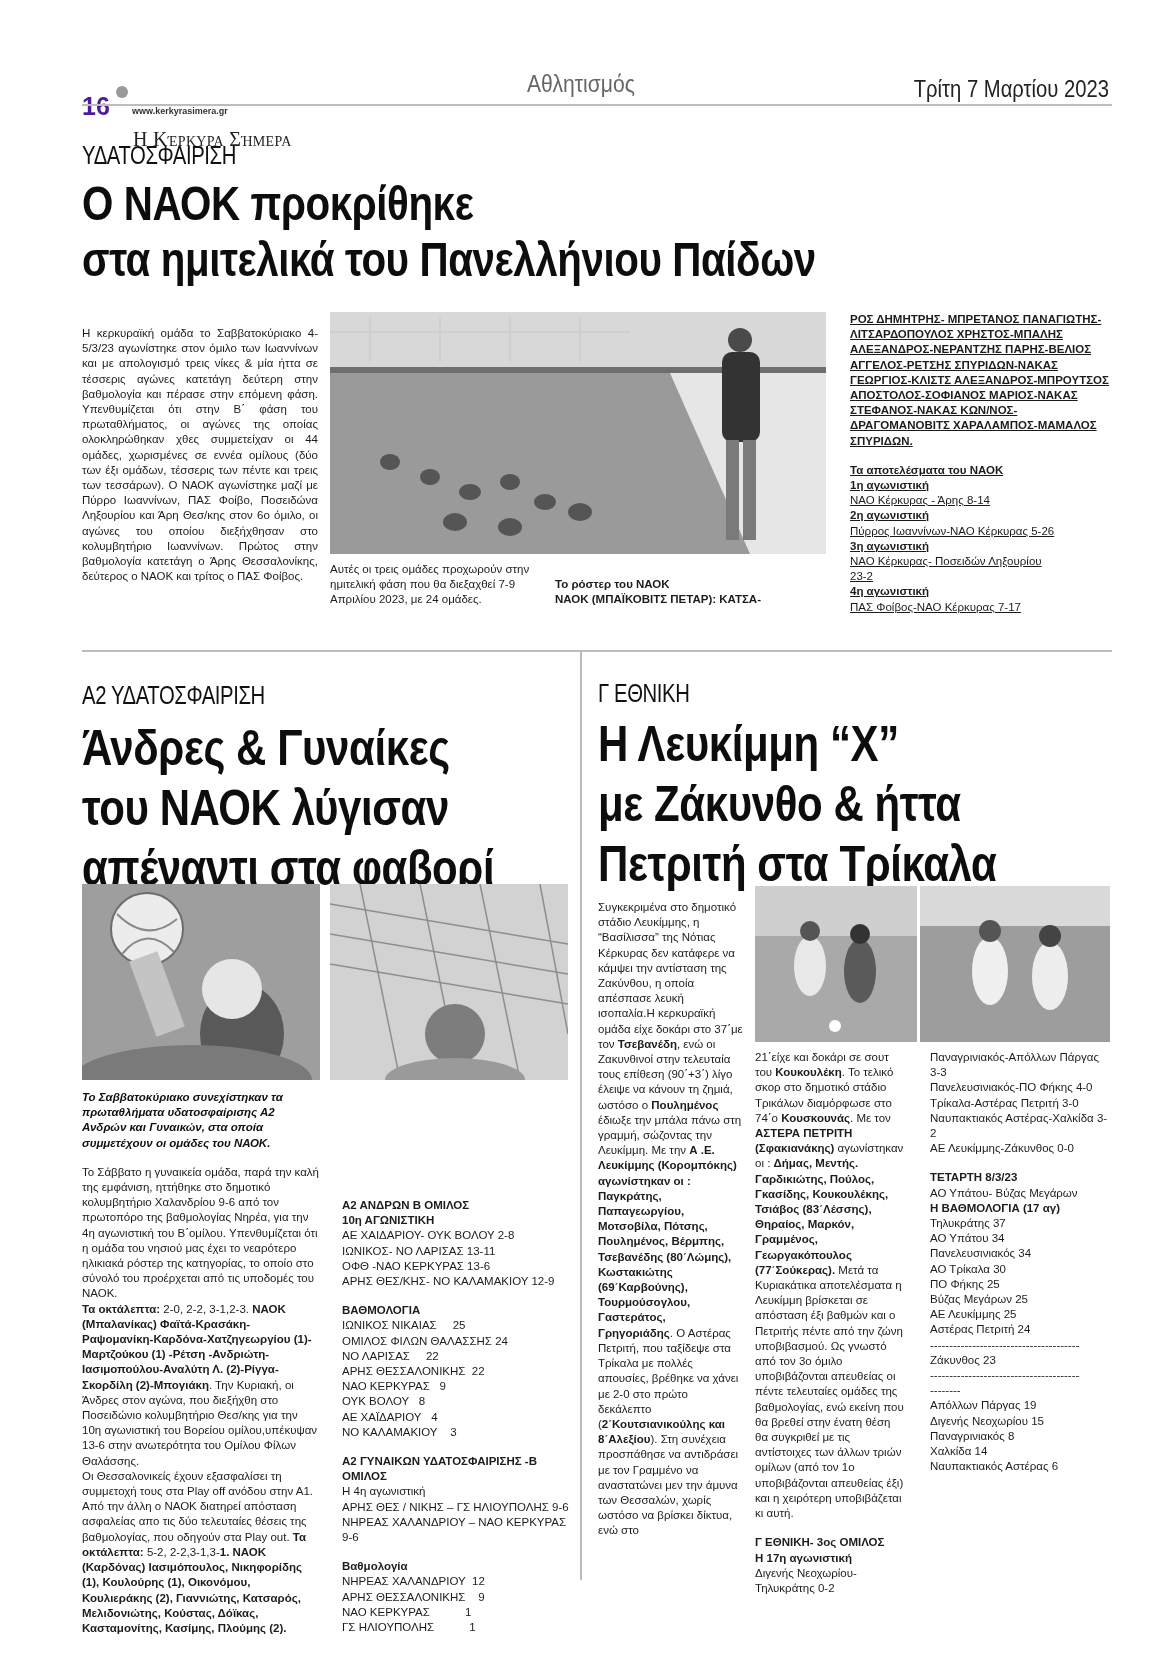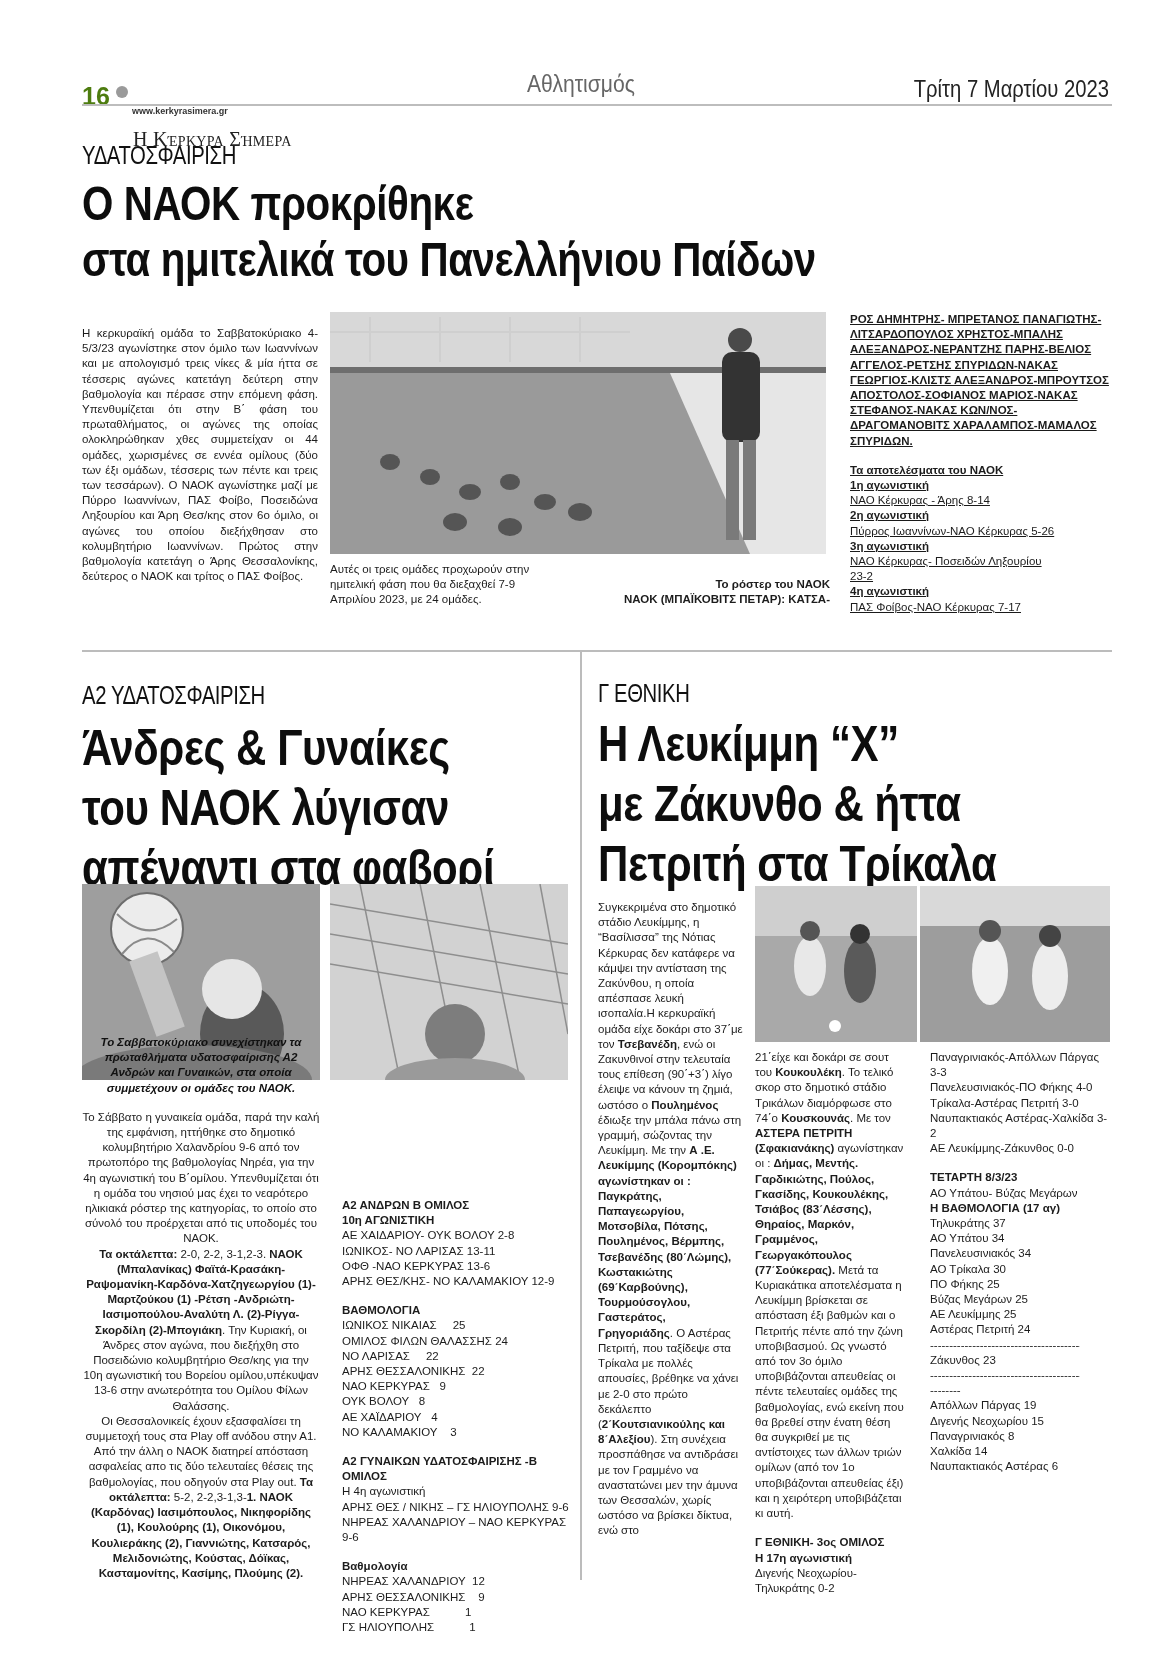--- a/index.html
+++ b/index.html
@@ -1,21 +1,21 @@
 <!DOCTYPE html>
 <html><head>
 <meta charset="utf-8">
 <style>
   * { box-sizing: border-box; margin: 0; padding: 0; }
   html, body { width: 1169px; height: 1654px; background: #ffffff; overflow: hidden; }
   body { position: relative; font-family: "Liberation Sans", sans-serif; color: #1a1a1a; }
   .abs { position: absolute; }
 
   
-  .pg-num { left: 82px; top: 82px; font: bold 25px "Liberation Sans", sans-serif; color: #4d7c0f; }
+  .pg-num { left: 82px; top: 92px; font: bold 25px "Liberation Sans", sans-serif; color: #4c1d95; }
   .pg-dot { left: 116px; top: 86px; width: 12px; height: 12px; border-radius: 50%; background: #9a9a9a; }
   .pg-paper { left: 133px; top: 80px; font: 20px "Liberation Serif", serif; letter-spacing: 0.3px; color: #222; font-variant: small-caps; margin-top: 48px; }
   .pg-url { left: 132px; top: 106px; font: bold 9px "Liberation Sans", sans-serif; color: #333; text-align: right; }
   .pg-section { left: 527px; top: 70px; font: 24px "Liberation Sans", sans-serif; color: #666; transform: scaleX(0.88); transform-origin: left; }
   .pg-date { right: 60px; top: 76px; font: 23px "Liberation Sans", sans-serif; color: #222; transform: scaleX(0.88); transform-origin: right; }
   .hdr-rule { left: 82px; top: 104px; width: 1030px; height: 2px; background: #bdbdbd; }
 
   
   .kicker { font: 26px "Liberation Sans", sans-serif; color: #111; transform: scaleX(0.78); transform-origin: left; white-space: nowrap; letter-spacing: -0.5px; }
   .headline { font: bold 48px "Liberation Sans", sans-serif; color: #0d0d0d; line-height: 56px; transform: scaleX(0.84); transform-origin: left top; white-space: nowrap; letter-spacing: -0.5px; }
@@ -81,21 +81,21 @@
       <line x1="0" y1="20" x2="300" y2="20"></line>
       <line x1="40" y1="5" x2="40" y2="50"></line>
         <line x1="110" y1="5" x2="110" y2="50"></line>
       <line x1="180" y1="5" x2="180" y2="50"></line>
         <line x1="250" y1="5" x2="250" y2="50"></line>
     </g>
   </svg>
 </div>
 <div class="abs body-txt" style="left:330px; top:562px; width:230px;">Αυτές οι τρεις ομάδες προχωρούν στην ημιτελική φάση  που θα διεξαχθεί 7-9 Απριλίου 2023, με 24 ομάδες.</div>
 
-<div class="abs body-txt b" style="left:585px; top:577px; width:245px;text-align:right;">
+<div class="abs body-txt b" style="left:555px; top:577px; width:245px;">
   <div>Το ρόστερ του ΝΑΟΚ</div>
   <div>ΝΑΟΚ (ΜΠΑΪΚΟΒΙΤΣ ΠΕΤΑΡ): ΚΑΤΣΑ-</div>
 </div>
 
 <div class="abs" style="left:850px; top:312px; width:260px;text-decoration:underline;">
   <div class="body-txt b">ΡΟΣ ΔΗΜΗΤΡΗΣ- ΜΠΡΕΤΑΝΟΣ ΠΑΝΑΓΙΩΤΗΣ-ΛΙΤΣΑΡΔΟΠΟΥΛΟΣ ΧΡΗΣΤΟΣ-ΜΠΑΛΗΣ ΑΛΕΞΑΝΔΡΟΣ-ΝΕΡΑΝΤΖΗΣ ΠΑΡΗΣ-ΒΕΛΙΟΣ ΑΓΓΕΛΟΣ-ΡΕΤΣΗΣ ΣΠΥΡΙΔΩΝ-ΝΑΚΑΣ ΓΕΩΡΓΙΟΣ-ΚΛΙΣΤΣ ΑΛΕΞΑΝΔΡΟΣ-ΜΠΡΟΥΤΣΟΣ ΑΠΟΣΤΟΛΟΣ-ΣΟΦΙΑΝΟΣ ΜΑΡΙΟΣ-ΝΑΚΑΣ ΣΤΕΦΑΝΟΣ-ΝΑΚΑΣ ΚΩΝ/ΝΟΣ-ΔΡΑΓΟΜΑΝΟΒΙΤΣ ΧΑΡΑΛΑΜΠΟΣ-ΜΑΜΑΛΟΣ ΣΠΥΡΙΔΩΝ.</div>
   <div class="gap"></div>
   <div class="body-txt b">Τα αποτελέσματα του ΝΑΟΚ</div>
   <div>
     <div class="body-txt b">1η αγωνιστική</div>
@@ -140,21 +140,21 @@
         <line x1="30" y1="0" x2="70" y2="196"></line>
       <line x1="90" y1="0" x2="130" y2="196"></line>
         <line x1="150" y1="0" x2="190" y2="196"></line>
       <line x1="210" y1="0" x2="238" y2="150"></line>
     </g>
     <circle cx="125" cy="150" r="30" fill="#7d7d7d"></circle>
     <ellipse cx="125" cy="196" rx="70" ry="22" fill="#9a9a9a"></ellipse>
   </svg>
 </div>
 
-<div class="abs" style="left:82px; top:1035px; width:238px;text-align:center;">
+<div class="abs" style="left:82px; top:1090px; width:238px;">
   <div class="lead">Το Σαββατοκύριακο συνεχίστηκαν τα πρωταθλήματα υδατοσφαίρισης Α2 Ανδρών και Γυναικών, στα οποία συμμετέχουν οι ομάδες του ΝΑΟΚ.</div>
   <div class="gap"></div>
   <div class="body-txt">
     <span>Το Σάββατο η γυναικεία ομάδα, παρά την καλή της εμφάνιση,  ηττήθηκε στο δημοτικό κολυμβητήριο Χαλανδρίου 9-6 από τον πρωτοπόρο της βαθμολογίας Νηρέα, για την 4η αγωνιστική του Β΄ομίλου.  Υπενθυμίζεται ότι η ομάδα του νησιού μας έχει το νεαρότερο ηλικιακά ρόστερ της κατηγορίας, το οποίο στο σύνολό του προέρχεται από τις υποδομές του ΝΑΟΚ.</span><br>
     <span class="b">Τα οκτάλεπτα:</span><span> 2-0, 2-2, 3-1,2-3. </span><span class="b">ΝΑΟΚ (Μπαλανίκας) Φαϊτά-Κρασάκη-Ραψομανίκη-Καρδόνα-Χατζηγεωργίου (1)-Μαρτζούκου (1) -Ρέτση -Ανδριώτη-Ιασιμοπούλου-Αναλύτη Λ. (2)-Ρίγγα-Σκορδίλη (2)-Μπογιάκη</span><span>. Την Κυριακή, οι Άνδρες στον αγώνα, που διεξήχθη στο Ποσειδώνιο κολυμβητήριο Θεσ/κης για την 10η αγωνιστική του Βορείου ομίλου,υπέκυψαν 13-6 στην ανωτερότητα του Ομίλου Φίλων Θαλάσσης.</span><br>
     <span>Οι Θεσσαλονικείς έχουν εξασφαλίσει τη συμμετοχή τους στα Play off ανόδου στην Α1. Από την άλλη ο ΝΑΟΚ διατηρεί απόσταση ασφαλείας απο τις δύο τελευταίες θέσεις της βαθμολογίας, που οδηγούν στα Play out. </span><span class="b">Τα οκτάλεπτα:</span><span> 5-2, 2-2,3-1,3-</span><span class="b">1. ΝΑΟΚ (Καρδόνας) Ιασιμόπουλος, Νικηφορίδης (1), Κουλούρης (1), Οικονόμου, Κουλιεράκης (2), Γιαννιώτης, Κατσαρός, Μελιδονιώτης, Κούστας, Δόϊκας, Κασταμονίτης, Κασίμης, Πλούμης (2).</span>
   </div>
 </div>
 
 <div class="abs" style="left:342px; top:1198px; width:230px;">

